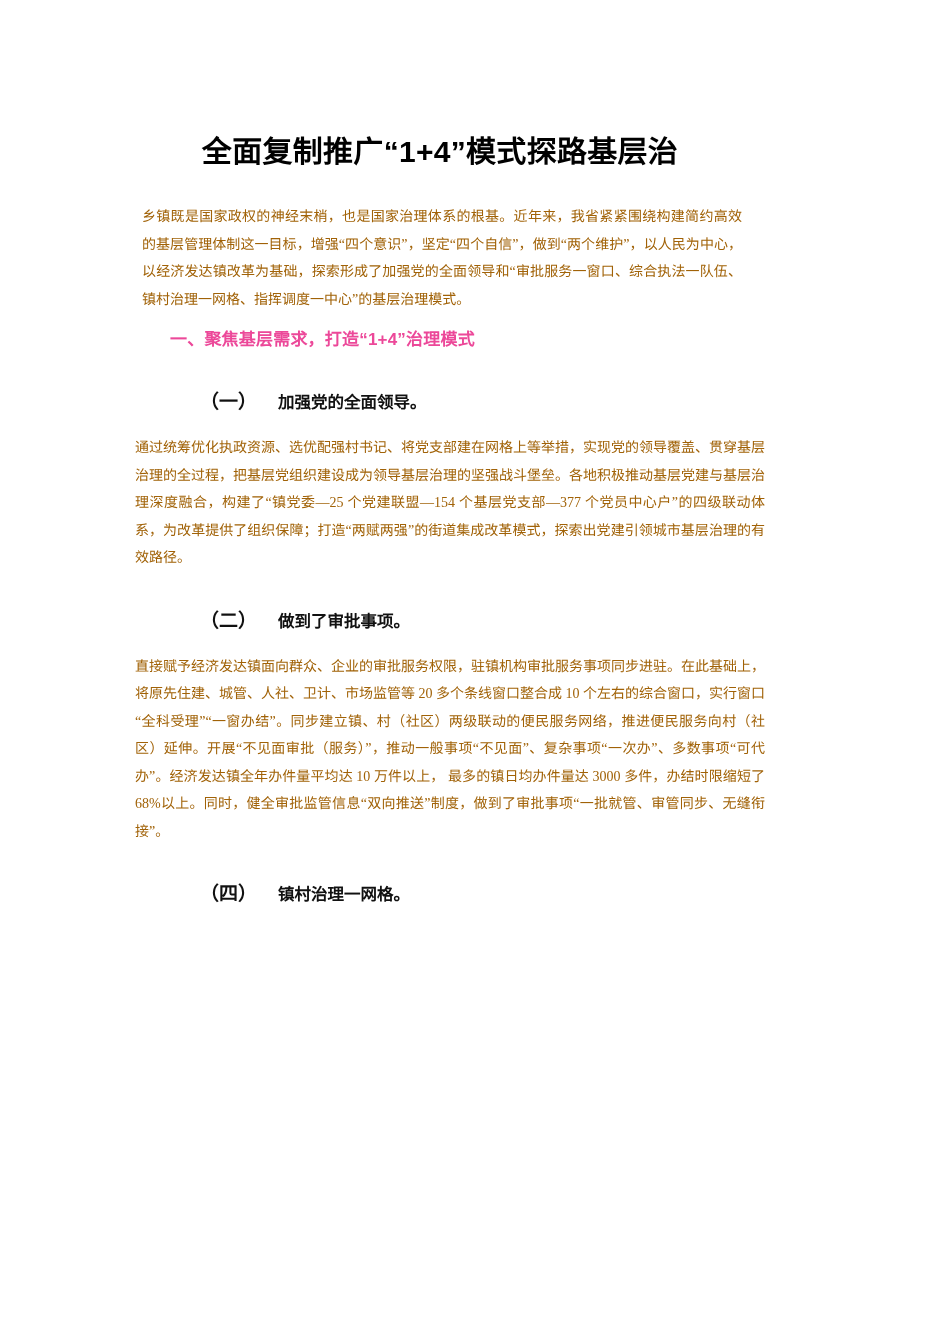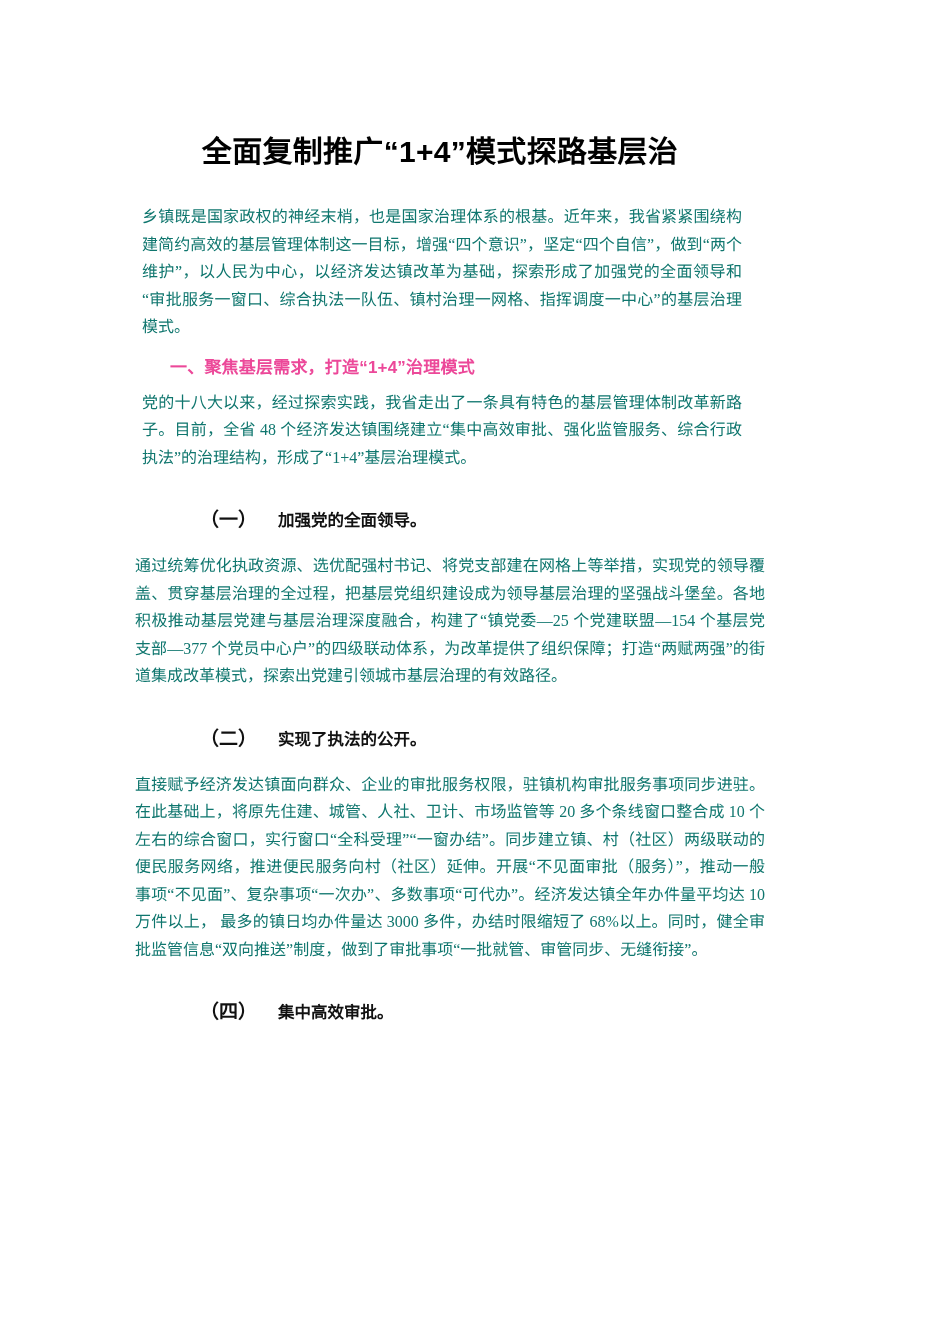--- a/index.html
+++ b/index.html
@@ -42,25 +42,25 @@
   
   .content {
     padding: 0 0 0 0;
     margin-top: 28px;
   }
 
   
   .para {
     margin: 0;
     font-family: "Liberation Serif", "DejaVu Serif", serif;
-    font-size: 16px;
+    font-size: 14px;
     line-height: 27.5px;
     text-align: justify;
     text-justify: inter-ideograph;
-    color: #0f766e;
+    color: #a16207;
   }
 
   .para-intro {
     margin-left: 142px;
     margin-right: 138px;
   }
 
   
   .para-body {
     margin-left: 135px;
@@ -106,31 +106,30 @@
   <h1 class="doc-title">
     <span>全面复制推广“1+4”模式探路基层治</span><br>
   </h1>
 
   <div class="content">
 
     <p class="para para-intro">乡镇既是国家政权的神经末梢，也是国家治理体系的根基。近年来，我省紧紧围绕构建简约高效的基层管理体制这一目标，增强“四个意识”，坚定“四个自信”，做到“两个维护”，以人民为中心，以经济发达镇改革为基础，探索形成了加强党的全面领导和“审批服务一窗口、综合执法一队伍、镇村治理一网格、指挥调度一中心”的基层治理模式。</p>
 
     <h2 class="h-level1">一、聚焦基层需求，打造“1+4”治理模式</h2>
 
-    <p class="para para-intro">党的十八大以来，经过探索实践，我省走出了一条具有特色的基层管理体制改革新路子。目前，全省 48 个经济发达镇围绕建立“集中高效审批、强化监管服务、综合行政执法”的治理结构，形成了“1+4”基层治理模式。</p>
 
     <h3 class="h-level2">
       <span class="marker">（一）</span><span class="label">加强党的全面领导。</span>
     </h3>
     <p class="para para-body">通过统筹优化执政资源、选优配强村书记、将党支部建在网格上等举措，实现党的领导覆盖、贯穿基层治理的全过程，把基层党组织建设成为领导基层治理的坚强战斗堡垒。各地积极推动基层党建与基层治理深度融合，构建了“镇党委—25 个党建联盟—154 个基层党支部—377 个党员中心户”的四级联动体系，为改革提供了组织保障；打造“两赋两强”的街道集成改革模式，探索出党建引领城市基层治理的有效路径。</p>
 
     <h3 class="h-level2">
-      <span class="marker">（二）</span><span class="label">实现了执法的公开。</span>
+      <span class="marker">（二）</span><span class="label">做到了审批事项。</span>
     </h3>
     <p class="para para-body">直接赋予经济发达镇面向群众、企业的审批服务权限，驻镇机构审批服务事项同步进驻。在此基础上，将原先住建、城管、人社、卫计、市场监管等 20 多个条线窗口整合成 10 个左右的综合窗口，实行窗口“全科受理”“一窗办结”。同步建立镇、村（社区）两级联动的便民服务网络，推进便民服务向村（社区）延伸。开展“不见面审批（服务）”，推动一般事项“不见面”、复杂事项“一次办”、多数事项“可代办”。经济发达镇全年办件量平均达 10 万件以上， 最多的镇日均办件量达 3000 多件，办结时限缩短了 68%以上。同时，健全审批监管信息“双向推送”制度，做到了审批事项“一批就管、审管同步、无缝衔接”。</p>
 
 
     <h3 class="h-level2">
-      <span class="marker">（四）</span><span class="label">集中高效审批。</span>
+      <span class="marker">（四）</span><span class="label">镇村治理一网格。</span>
     </h3>
 
   </div>
 </div>
 
 </body></html>

